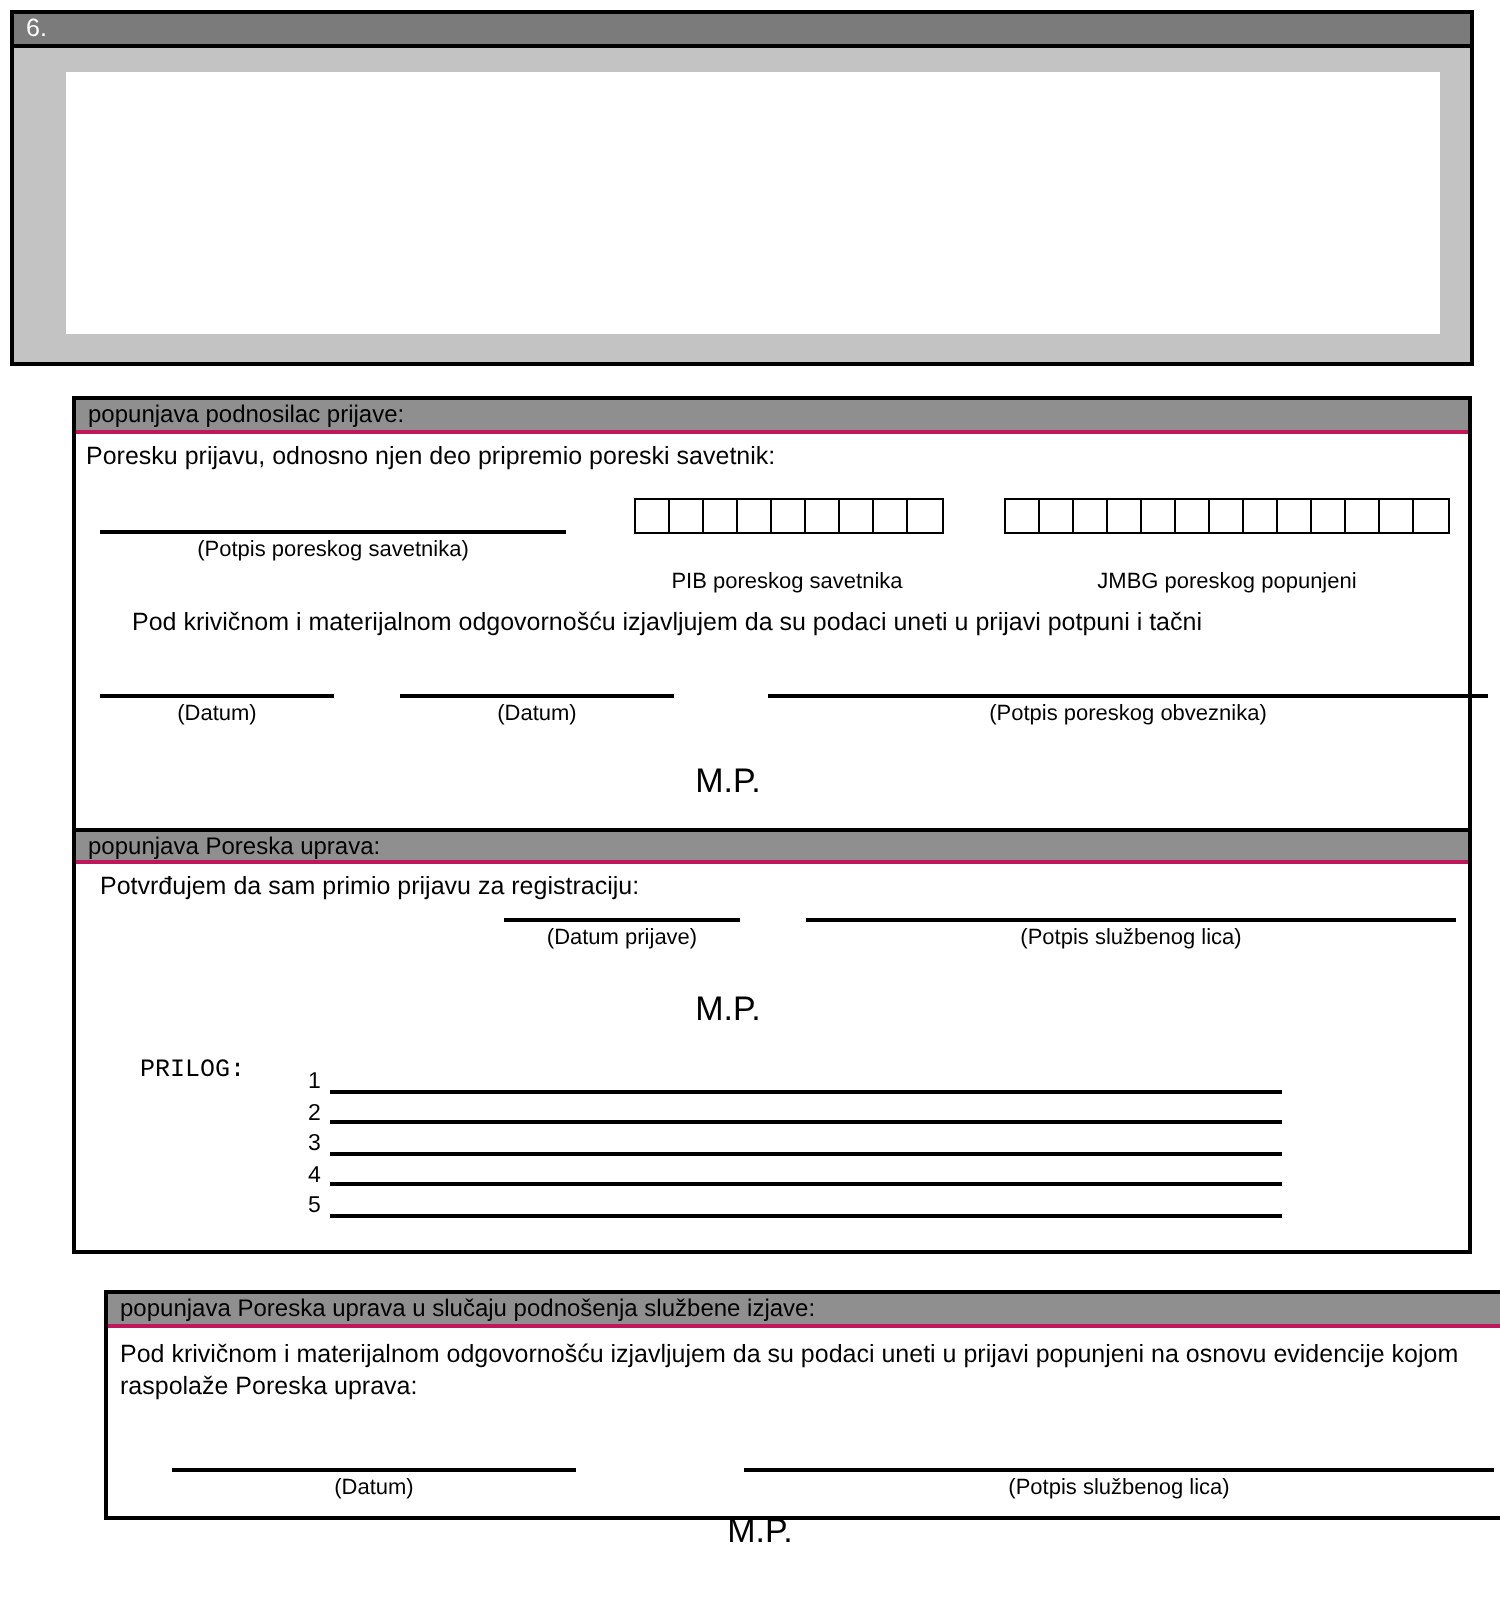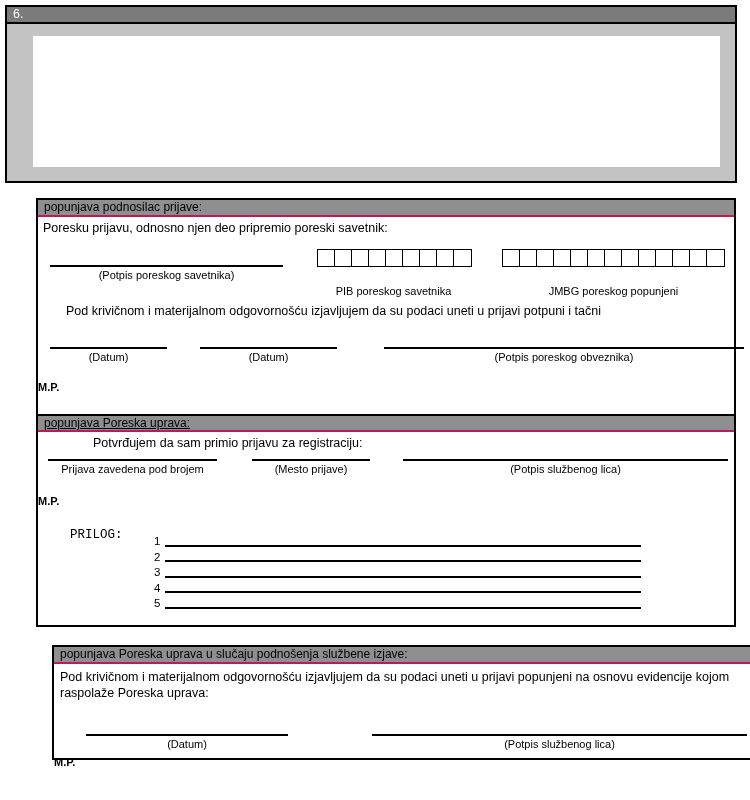--- a/index.html
+++ b/index.html
@@ -20,26 +20,26 @@
   .top-bar .num { width:58px; padding-left:6px; }
   .note-body { flex:1; background:#c3c3c3; }
   .note-area { margin:12px 15px 0 26px; width:687px; height:131px; background:#ffffff; }
 
   
   .gray-bar {
     position:absolute; left:0; right:0; height:17px; background:#8f8f8f;
     border-bottom:2px solid #be185d; font-size:12px; line-height:15px;
     color:#000; padding-left:6px;
   }
-  .gray-bar.mid { height:18px; border-top:2px solid #000;text-decoration:underline; }
+  .gray-bar.mid { height:18px; border-top:2px solid #000; }
   .txt { position:absolute; font-size:12.5px; }
   .lbl { font-size:11px; text-align:center; padding-top:2px; }
   .field { position:absolute; }
   .field .line { border-bottom:2px solid #000; height:0; }
-  .mp { position:absolute; left:0; right:44px; font-size:11px;font-weight:bold; }
+  .mp { position:absolute; left:0; right:44px; text-align:center; font-size:17px; }
 
   
   .form-box { left:36px; top:198px; width:700px; height:429px; }
   .bar1 { top:0; }
   .intro1 { top:21px; left:5px; }
   .sig-col { position:absolute; top:65px; left:12px; width:233px; }
   .sig-col .line { border-bottom:2px solid #000; height:0; }
   .cells { position:absolute; top:49px; display:flex; }
   .cells .cell {
     width:18.5px; height:18px; border:1.5px solid #000; background:#fff; margin-left:-1.5px;
@@ -49,21 +49,21 @@
   .jmbg-cells { left:464px; }
   .cells-lbl { position:absolute; top:69px;margin-top:14px; }
   .pib-lbl  { left:279px; width:153px; }
   .jmbg-lbl { left:464px; width:223px; }
   .statement1 { top:104px; left:28px; right:10px; }
   .f-mesto  { top:147px; left:12px;  width:117px; }
   .f-datum  { top:147px; left:162px; width:137px; }
   .f-potpis { top:147px; left:346px; width:360px; }
   .mp1 { top:181px; }
   .bar2 { top:214px; }
-  .intro2 { top:236px; left:12px;margin-left:43px; }
+  .intro2 { top:236px; left:12px; }
   .f-broj    { top:259px; left:10px;  width:169px; }
   .f-datump  { top:259px; left:214px; width:118px; }
   .f-potpiss { top:259px; left:365px; width:325px; }
   .mp2 { top:295px; }
   .prilog-label { top:328px; left:32px;font-family:Liberation Mono, monospace; }
   .prilog-rows { position:absolute; top:331px; left:116px; width:487px; }
   .prilog-row { position:relative; height:15.5px; }
   .prilog-row .n { position:absolute; left:0; bottom:-1px; font-size:11.5px; line-height:1; }
   .prilog-row .pline { position:absolute; left:11px; right:0; bottom:0; border-bottom:2px solid #000; height:0; }
 
@@ -148,27 +148,23 @@
     </div>
 
     <div class="mp mp1">M.P.</div>
 
     <div class="gray-bar mid bar2">
       <span>popunjava Poreska uprava:</span>
     </div>
 
     <div class="txt intro2">Potvrđujem da sam primio prijavu za registraciju:</div>
 
-    <div class="field f-broj">
-      <div class="line"></div>
-      <div class="lbl">Prijava zavedena pod brojem</div>
-    </div>
     <div class="field f-datump">
       <div class="line"></div>
-      <div class="lbl">(Mesto prijave)</div>
+      <div class="lbl">(Datum prijave)</div>
     </div>
     <div class="field f-potpiss">
       <div class="line"></div>
       <div class="lbl">(Potpis službenog lica)</div>
     </div>
 
     <div class="mp mp2">M.P.</div>
 
     <div class="txt prilog-label">PRILOG:</div>
     <div class="prilog-rows">

